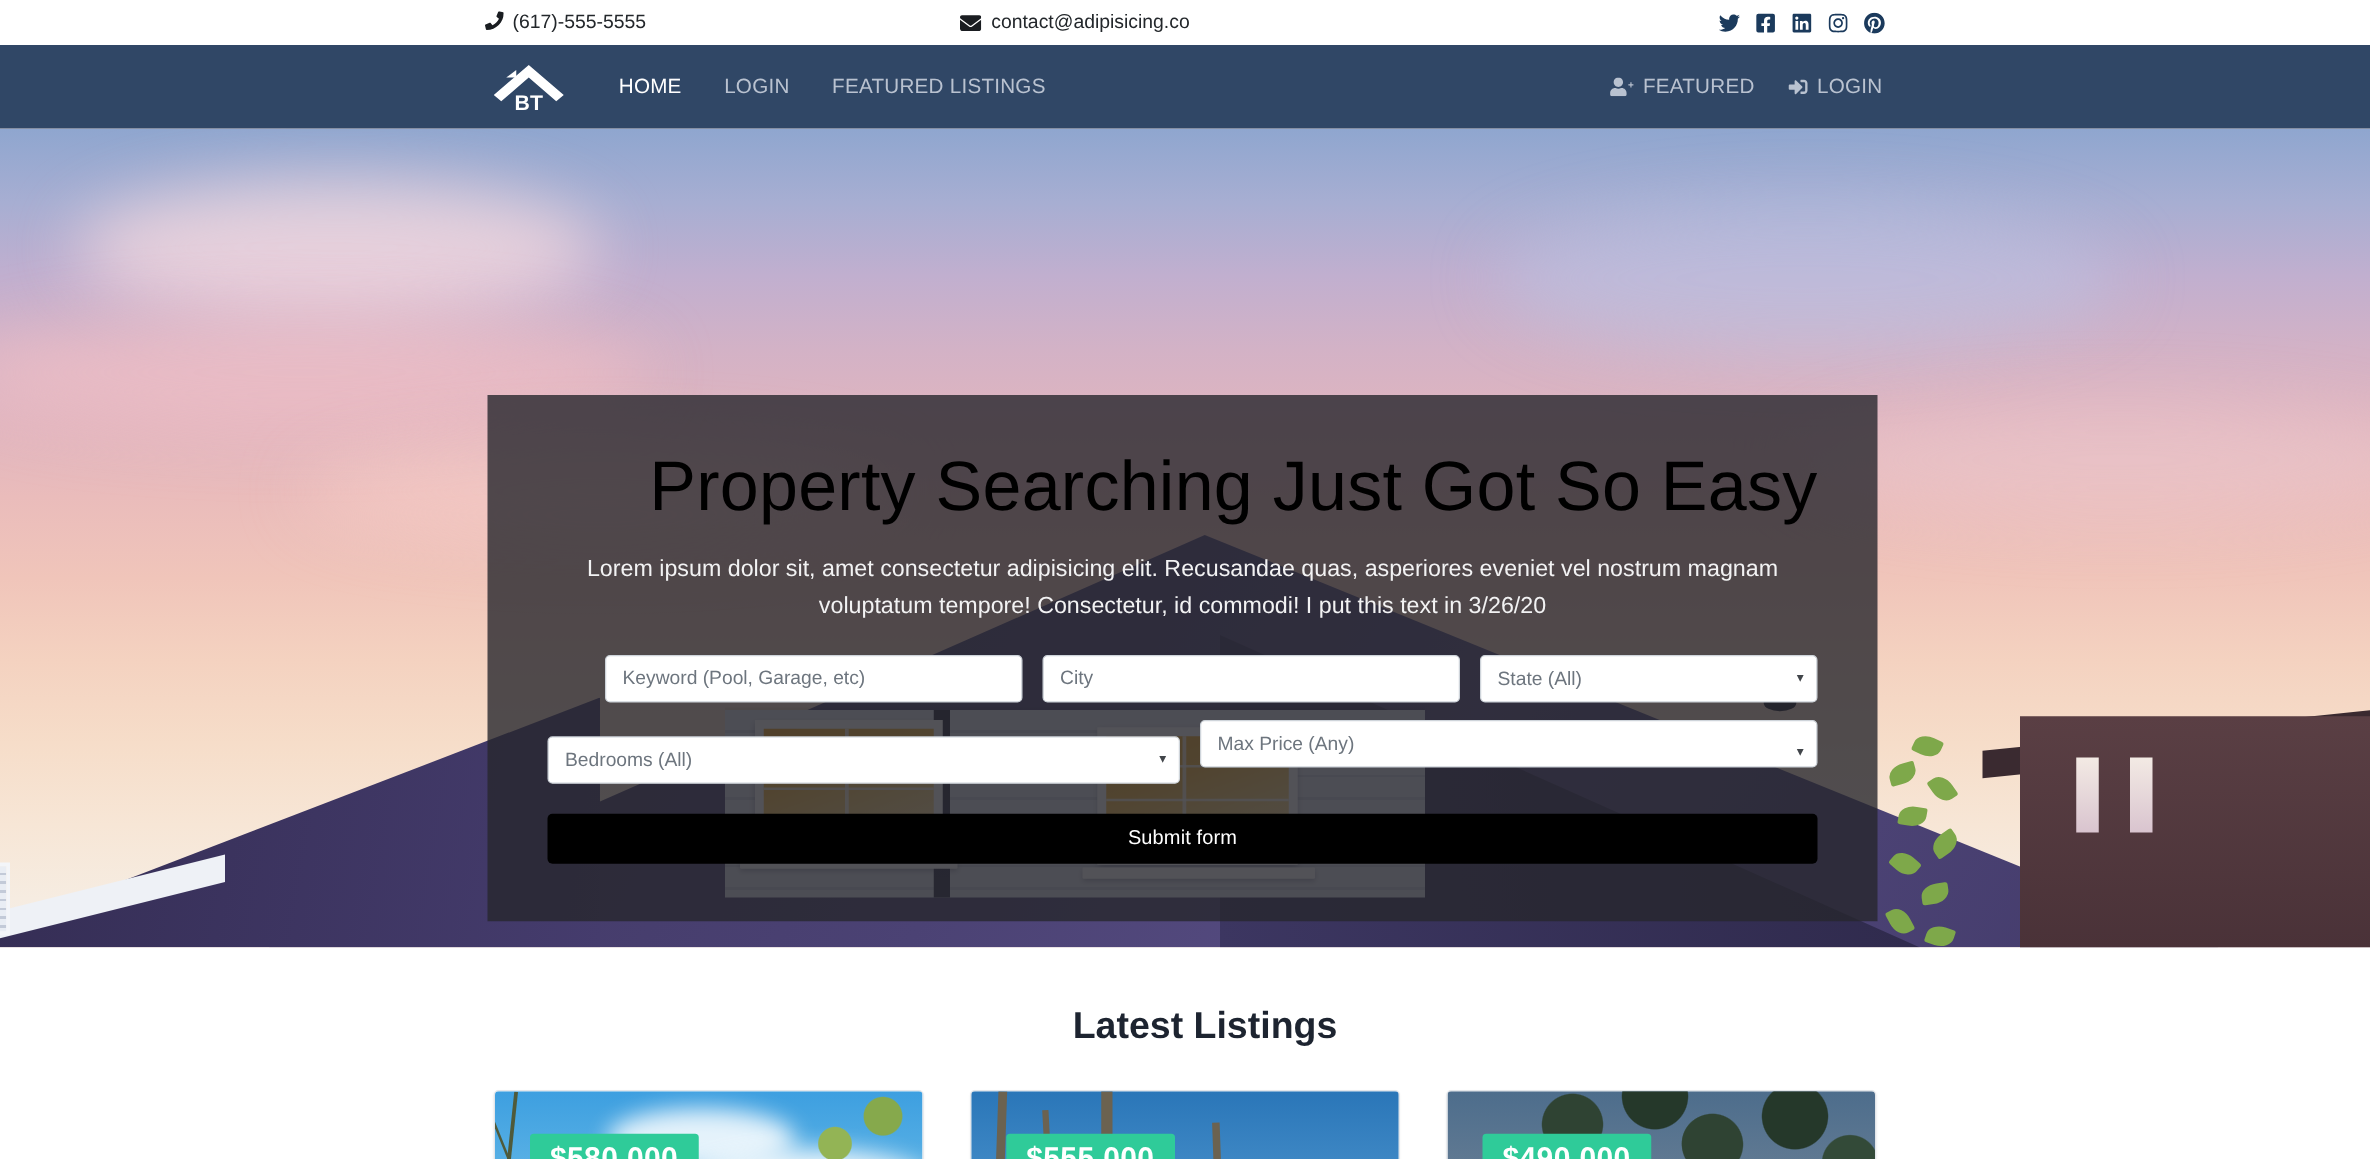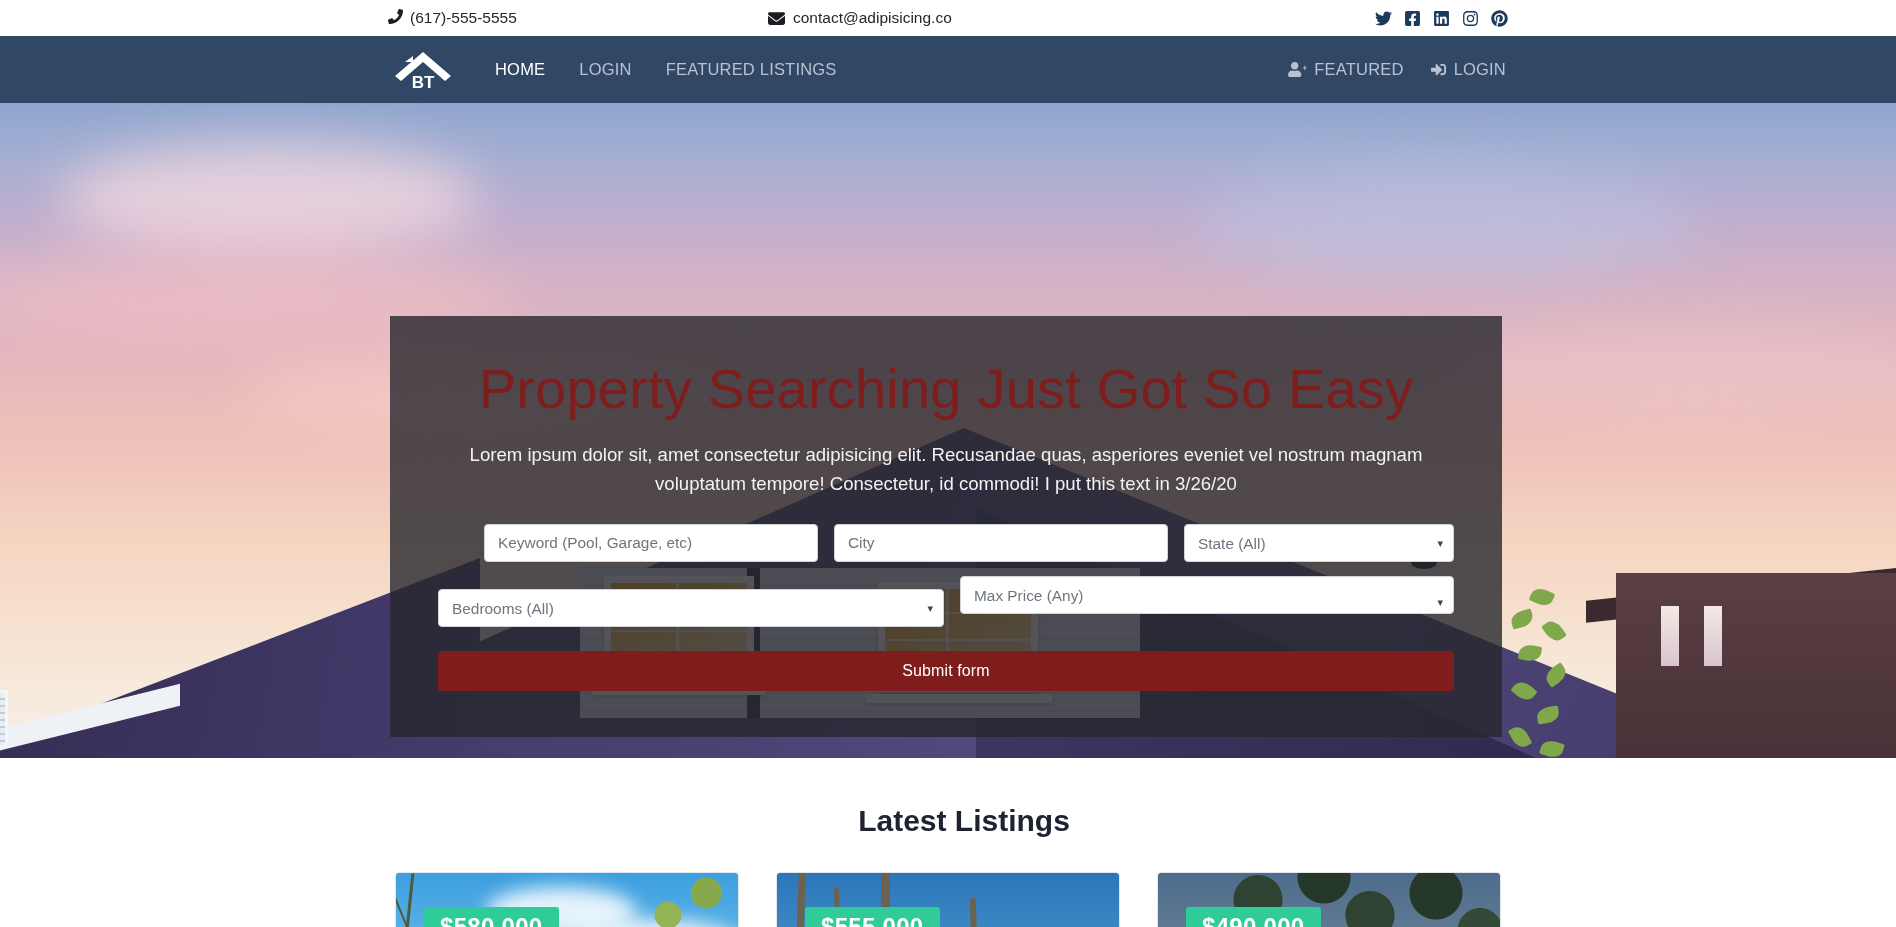--- a/index.html
+++ b/index.html
@@ -256,22 +256,22 @@
   .hero-card {
     position: absolute;
     left: 390px;
     top: 213px;
     width: 1112px;
     background: rgba(39,39,45,.80);
     padding: 42px 48px 46px;
   }
   .hero-title {
     margin: 0 0 20px;
-    text-align: center;
-    color: #7f1d1d;
+    text-align: right;
+    color: #000000;
     font-size: 56px;
     font-weight: 300;
     letter-spacing: .2px;
     line-height: 1.12;
   }
   .hero-sub {
     margin: 0 auto 26px;
     max-width: 968px;
     text-align: center;
     color: #f2f2f3;
@@ -319,21 +319,21 @@
   .f-state   { flex: 1 1 auto; }
   .f-beds    { flex: 0 0 506px; margin-top: 13px; }
   .f-price   { flex: 1 1 auto; }
   .submit-btn {
     display: block;
     width: 100%;
     height: 40px;
     margin-top: 24px;
     border: none;
     border-radius: 4px;
-    background: #7f1d1d;
+    background: #000000;
     color: #ffffff;
     font-size: 16px;
     font-family: "Liberation Sans", sans-serif;
     cursor: pointer;
     letter-spacing: .1px;
   }
 
   
   .listings {
     background: #ffffff;

